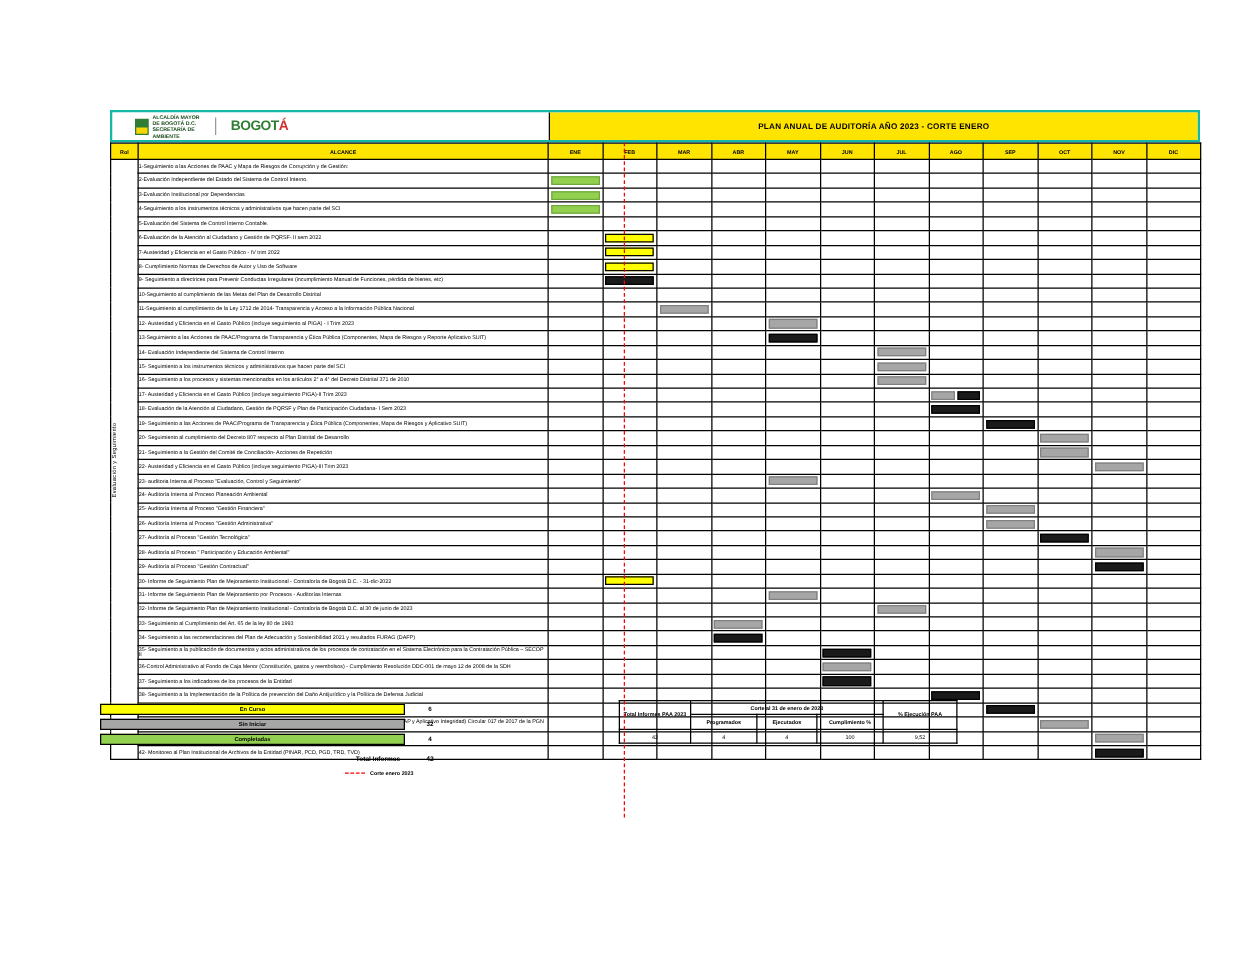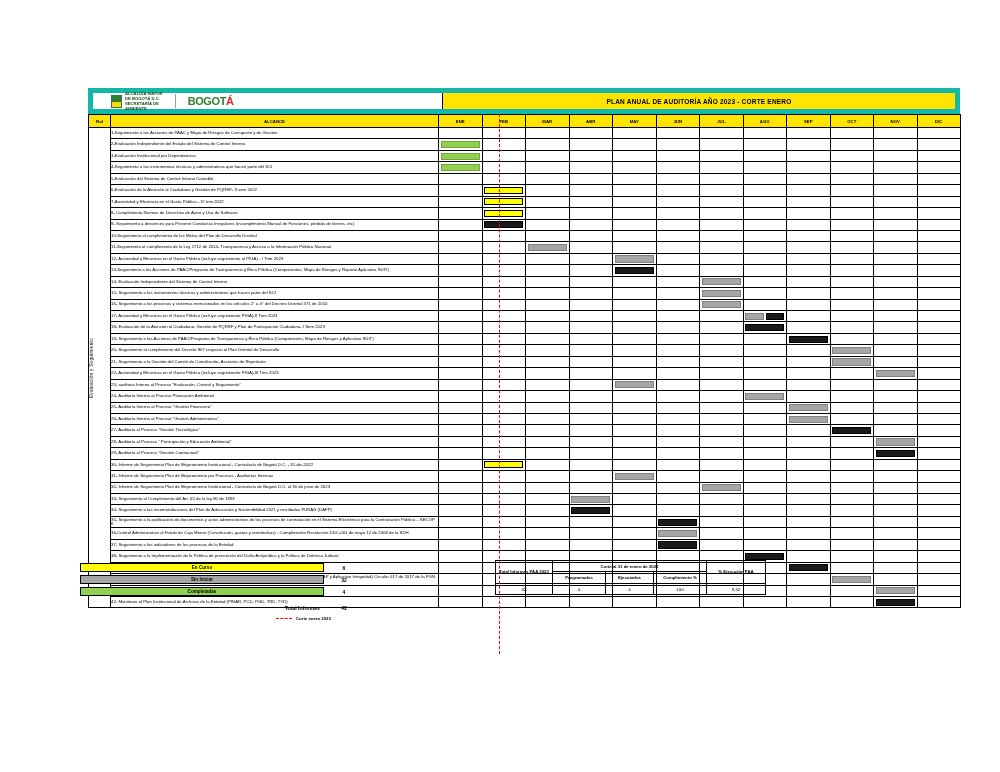--- a/index.html
+++ b/index.html
@@ -21,21 +21,21 @@
     position: absolute;
     left: 88px;
     top: 88px;
     width: 872px;
   }
 
   
   .hdr {
     display: flex;
     height: 26px;
-    border: 5px solid #14b8a6;
+    border: 2px solid #14b8a6;
     box-sizing: border-box;
   }
   .hdr-logo {
     width: 350px;
     border-right: 1px solid #000;
     display: flex;
     align-items: center;
     gap: 8px;
     padding-left: 18px;
     box-sizing: border-box;

